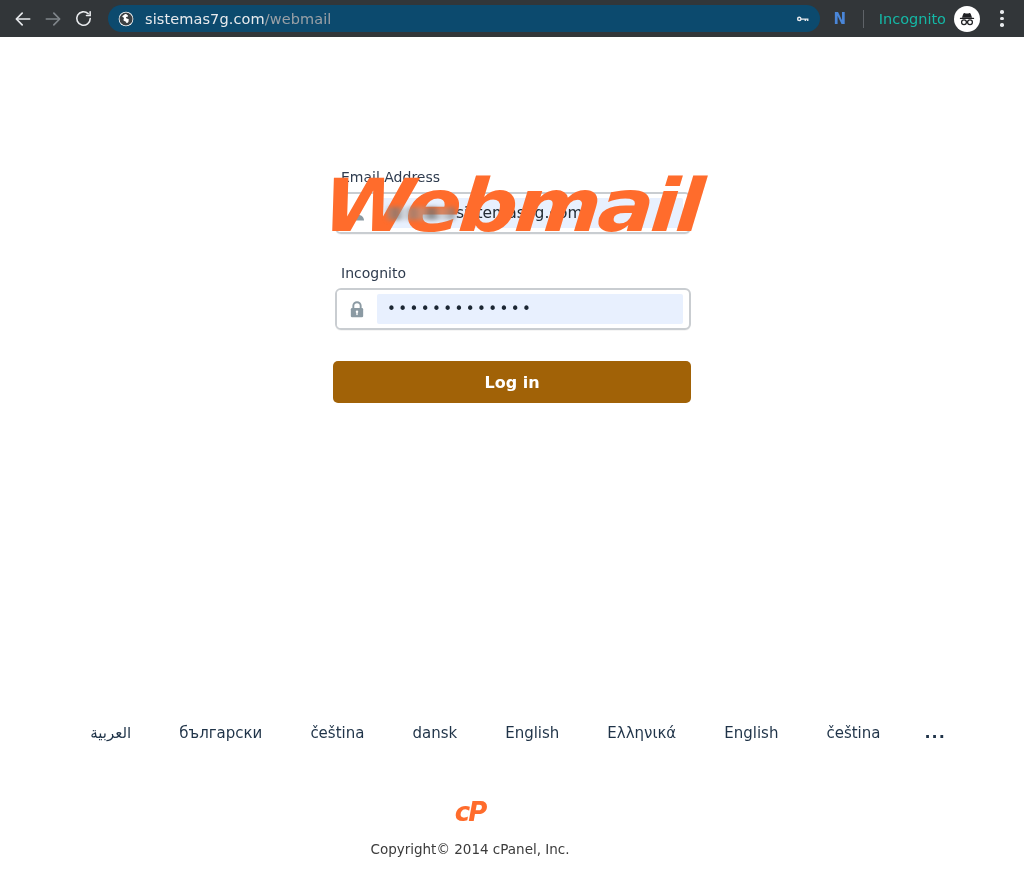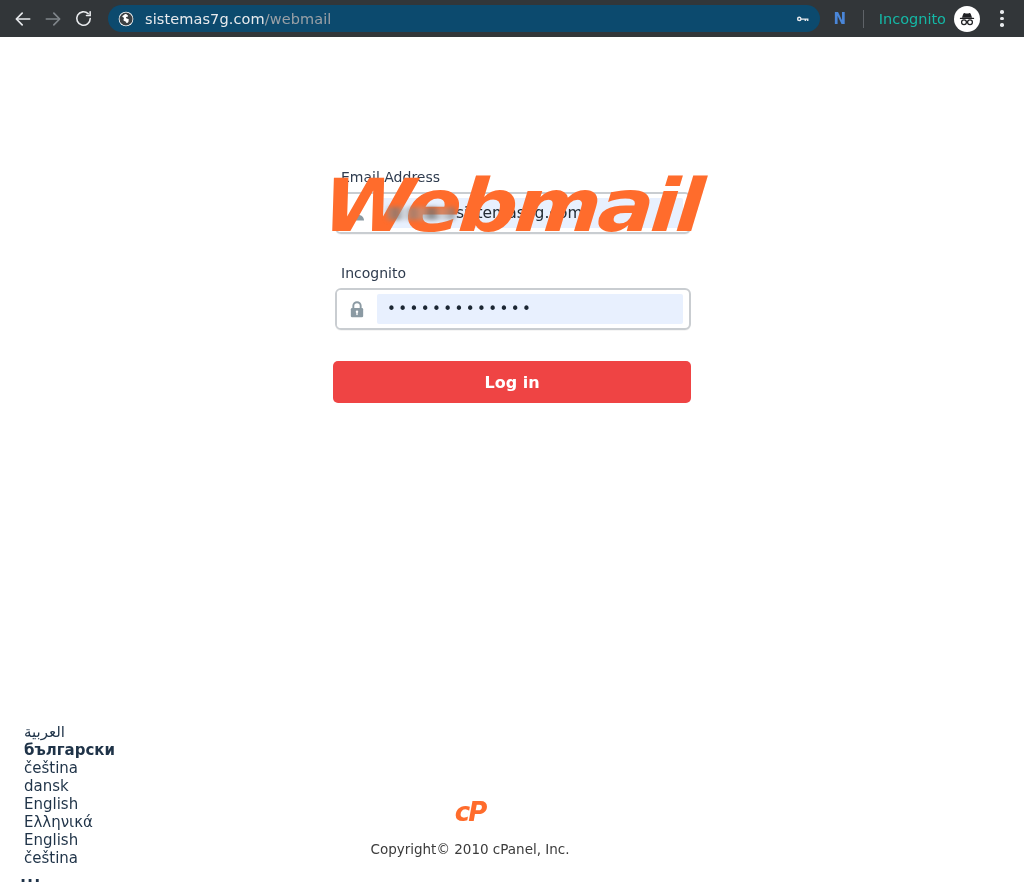--- a/index.html
+++ b/index.html
@@ -204,51 +204,50 @@
     font-family: "DejaVu Sans", "Liberation Sans", sans-serif;
   }
 
   .spacer-40 { height: 31px; }
 
   .login-button {
     display: block;
     width: 358px;
     height: 42px;
     margin: 31px auto 0;
-    background: #ef4444;
+    background: #a16207;
     border: none;
     border-radius: 5px;
     color: #ffffff;
     font-size: 16px;
     font-weight: bold;
     font-family: "DejaVu Sans", "Liberation Sans", sans-serif;
     cursor: pointer;
     line-height: 42px;
     text-align: center;
   }
 
   .locales {
     position: absolute;
     top: 686px;
     left: 0;
     width: 1024px;
     display: flex;
     justify-content: center;
     align-items: baseline;
     gap: 0;
-    flex-direction: column;
   }
   .locale-link {
     font-size: 15px;
     color: #1f3348;
     text-decoration: none;
     padding: 0 24px;
     white-space: nowrap;
   }
-  .locale-link.is-bold { font-weight: bold; text-align: center; }
+  .locale-link.is-bold { font-weight: normal; text-align: center; }
   .locale-more {
     font-size: 16px;
     color: #1f3348;
     letter-spacing: 1px;
     padding: 0 12px 0 20px;
     text-decoration: none;
     font-weight: bold;
   }
 
   .footer {
@@ -398,16 +397,16 @@
     <a class="locale-link" href="#">dansk</a>
     <a class="locale-link" href="#">English</a>
     <a class="locale-link" href="#">Ελληνικά</a>
     <a class="locale-link" href="#">English</a>
     <a class="locale-link" href="#">čeština</a>
     <a class="locale-more" href="#">...</a>
   </div>
 
   <div class="footer">
     <div class="cpanel-logo">cP</div>
-    <span class="copyright-line">Copyright© 2010 cPanel, Inc.</span>
+    <span class="copyright-line">Copyright© 2014 cPanel, Inc.</span>
   </div>
 
 </div>
 
 </body></html>

